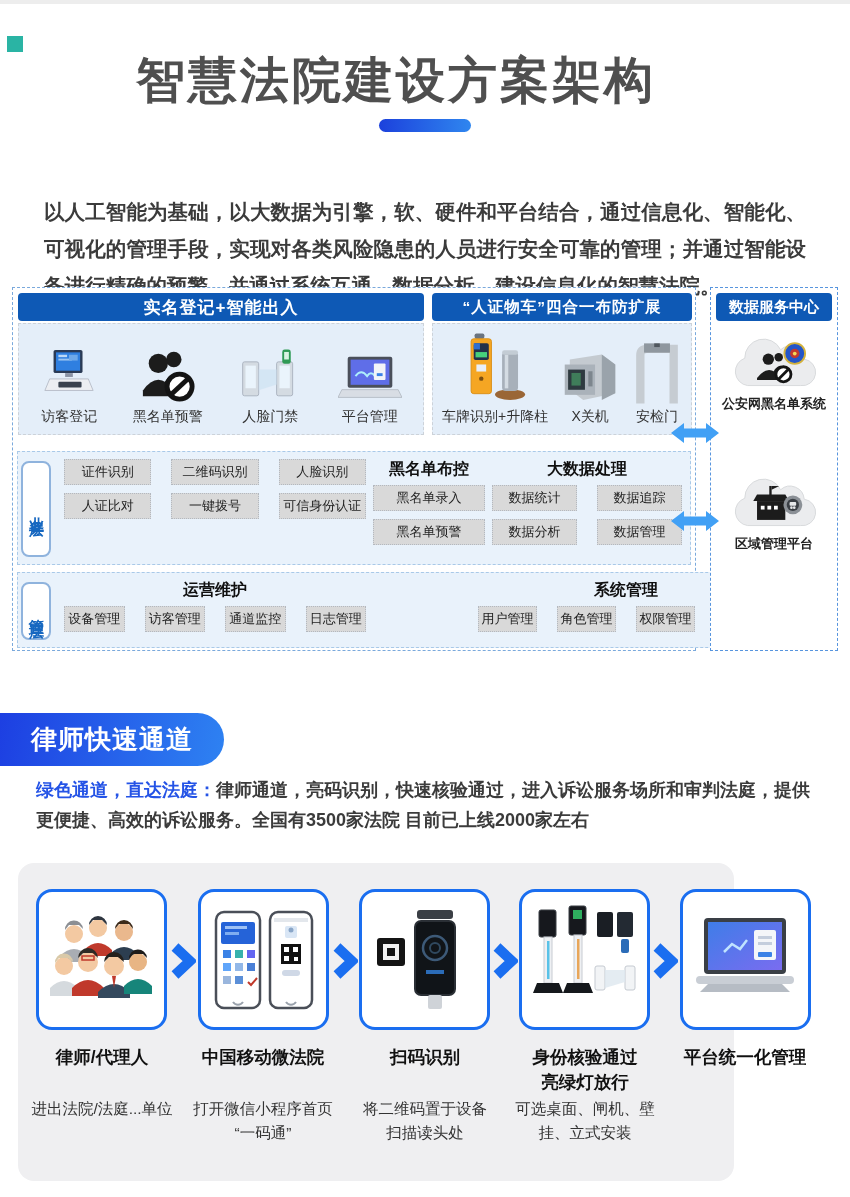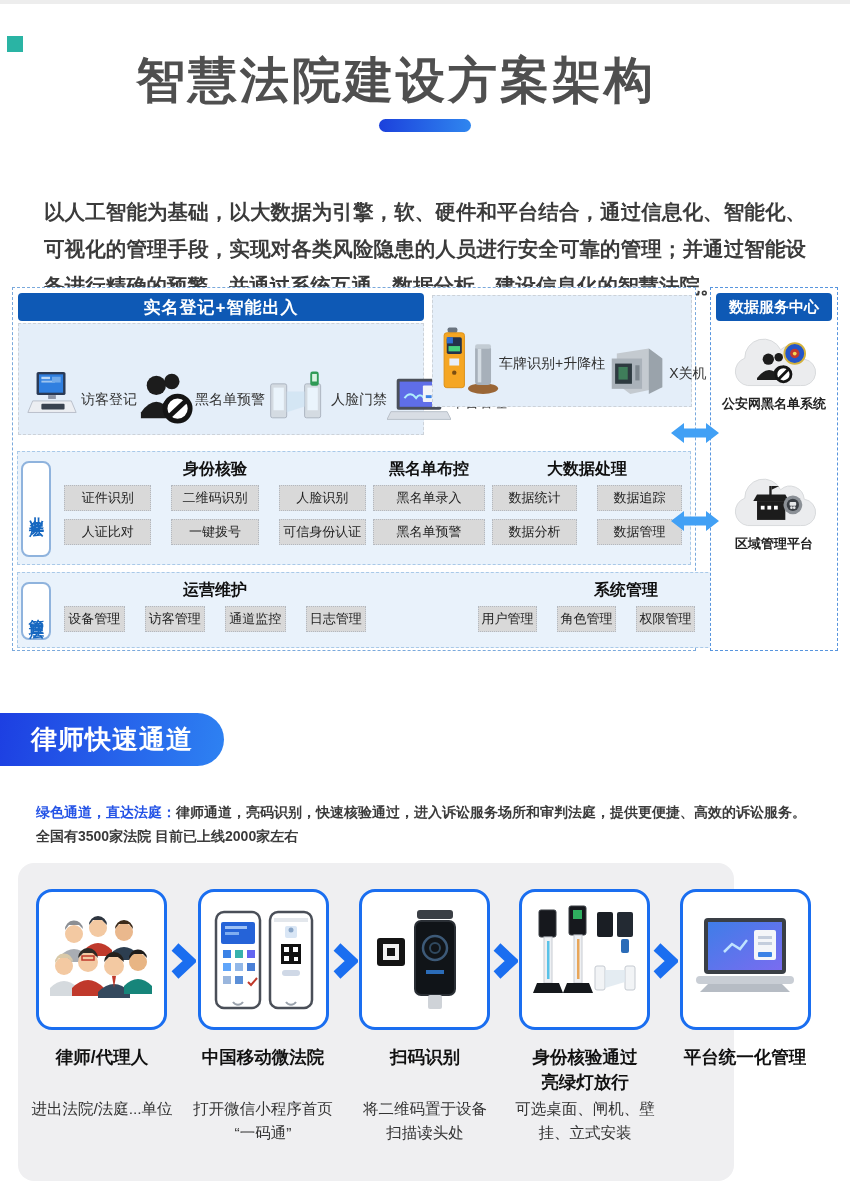--- a/index.html
+++ b/index.html
@@ -22,21 +22,21 @@
 
   
   #main-box{left:12px;top:287px;width:684px;height:364px;border:1px dashed #7aa9dc;background:#fff;box-sizing:border-box;}
   .sub-box{position:absolute;}
   #box1{left:5px;top:5px;width:406px;height:146px;}
   #box2{left:419px;top:5px;width:260px;height:146px;}
   .sub-header{height:28px;background:#0e59b5;border-radius:4px;color:#fff;font-weight:700;
     font-size:17px;display:flex;align-items:center;justify-content:center;letter-spacing:1px;}
   .sub-body{margin-top:2px;height:112px;background:#e4eef9;border:1px dashed #ccd2d9;box-sizing:border-box;
     display:flex;justify-content:space-around;align-items:flex-end;padding:6px 4px 8px;}
-  .device-item{display:flex;flex-direction:row;align-items:center;justify-content:flex-end;text-align:right;}
+  .device-item{display:flex;flex-direction:column;align-items:center;justify-content:flex-end;text-align:right;}
   .device-item .cap{font-size:14px;color:#333;margin-top:4px;white-space:nowrap;}
 
   #right-box{left:710px;top:287px;width:128px;height:364px;border:1px dashed #5795de;background:#fff;box-sizing:border-box;}
   .right-header{margin:5px;height:28px;background:#0e59b5;border-radius:4px;color:#fff;
     font-weight:700;font-size:15px;display:flex;align-items:center;justify-content:center;}
   .cloud-item{display:flex;flex-direction:column;align-items:center;}
   .cloud-item .cap{font-size:13px;font-weight:700;color:#222;margin-top:0;white-space:nowrap;}
   #cloud1{margin-top:8px;} #cloud2{margin-top:56px;}
 
   .harrow{width:48px;height:26px;}
@@ -56,21 +56,21 @@
   .btn-row{display:flex;gap:20px;margin-bottom:8px;}
   .gbtn{flex:1;height:26px;background:#d9d9d9;border:1px dotted #b3b8bf;box-sizing:border-box;
     font-size:13px;color:#222;display:flex;align-items:center;justify-content:center;white-space:nowrap;}
   #grp-identity{width:302px;} #grp-blacklist{width:112px;} #grp-bigdata{width:190px;}
   #grp-ops{width:302px;} #grp-system{width:296px;}
 
   
   #lawyer-badge{left:0;top:713px;width:224px;height:53px;border-radius:0 27px 27px 0;
     background:linear-gradient(100deg,#1d3fe2,#2e82f2);color:#fff;font-weight:700;font-size:26px;
     display:flex;align-items:center;justify-content:center;letter-spacing:1px;}
-  #lawyer-lead{left:36px;top:787px;width:780px;font-size:14px;font-weight:700;line-height:1.68;color:#3b3b3b;}
+  #lawyer-lead{left:36px;top:757px;width:780px;font-size:18px;font-weight:700;line-height:1.68;color:#3b3b3b;}
   #lawyer-lead .hl{color:#2453e6;}
 
   
   #flow{left:18px;top:863px;width:716px;height:318px;background:#efeff1;border-radius:16px;}
   .card{position:absolute;top:26px;width:131px;height:141px;background:#fff;border:3px solid #1a6ef0;
     border-radius:16px;box-sizing:border-box;display:flex;align-items:center;justify-content:center;overflow:hidden;}
   #card1{left:18px;} #card2{left:180px;} #card3{left:341px;} #card4{left:501px;} #card5{left:662px;}
   .chev{position:absolute;top:80px;width:26px;height:36px;}
   #chev1{left:152px;} #chev2{left:314px;} #chev3{left:474px;} #chev4{left:634px;}
   .step-title{position:absolute;top:182px;width:170px;text-align:center;font-size:17.5px;font-weight:700;
@@ -139,20 +139,21 @@
           <rect x="37" y="9" width="12" height="17" rx="1" fill="#f2f4f8"></rect>
           <rect x="40" y="19" width="6" height="3" fill="#3b82e6"></rect>
           <path d="M4 36 h58 l4 8 h-66 z" fill="#d8dde4" stroke="#b8bfc8"></path>
         </svg>
         <span class="cap">平台管理</span>
       </div>
     </div>
   </div>
 
   <div class="sub-box" id="box2">
+    <div class="sub-header" style="font-size:15.5px;">“人证物车”四合一布防扩展</div>
     <div class="sub-body">
       <div class="device-item">
         <svg width="62" height="72" viewBox="0 0 70 80">
           <rect x="12" y="1" width="11" height="6" rx="2" fill="#6a7480"></rect>
           <rect x="8" y="7" width="23" height="62" rx="3" fill="#f5a623" stroke="#d98c12"></rect>
           <rect x="11" y="12" width="17" height="19" rx="2" fill="#24324a"></rect>
           <rect x="11" y="12" width="7" height="7" fill="#2f6fd0"></rect>
           <rect x="13" y="22" width="13" height="6" fill="#47d17c"></rect>
           <rect x="14" y="36" width="11" height="8" fill="#e8effa"></rect>
           <circle cx="19.5" cy="52" r="2.5" fill="#7a4e12"></circle>
@@ -182,21 +183,20 @@
         </svg>
         <span class="cap">安检门</span>
       </div>
     </div>
   </div>
 
   <div class="layer-panel abs" id="business-panel" style="left:4px;top:163px;width:674px;height:114px;">
     <div class="layer-label" id="business-label">业务层</div>
     <div class="layer-content">
       <div class="grp" id="grp-identity">
-        <div class="grp-title">身份核验</div>
         <div class="btn-row">
           <div class="gbtn">证件识别</div>
           <div class="gbtn">二维码识别</div>
           <div class="gbtn">人脸识别</div>
         </div>
         <div class="btn-row">
           <div class="gbtn">人证比对</div>
           <div class="gbtn">一键拨号</div>
           <div class="gbtn">可信身份认证</div>
         </div>

